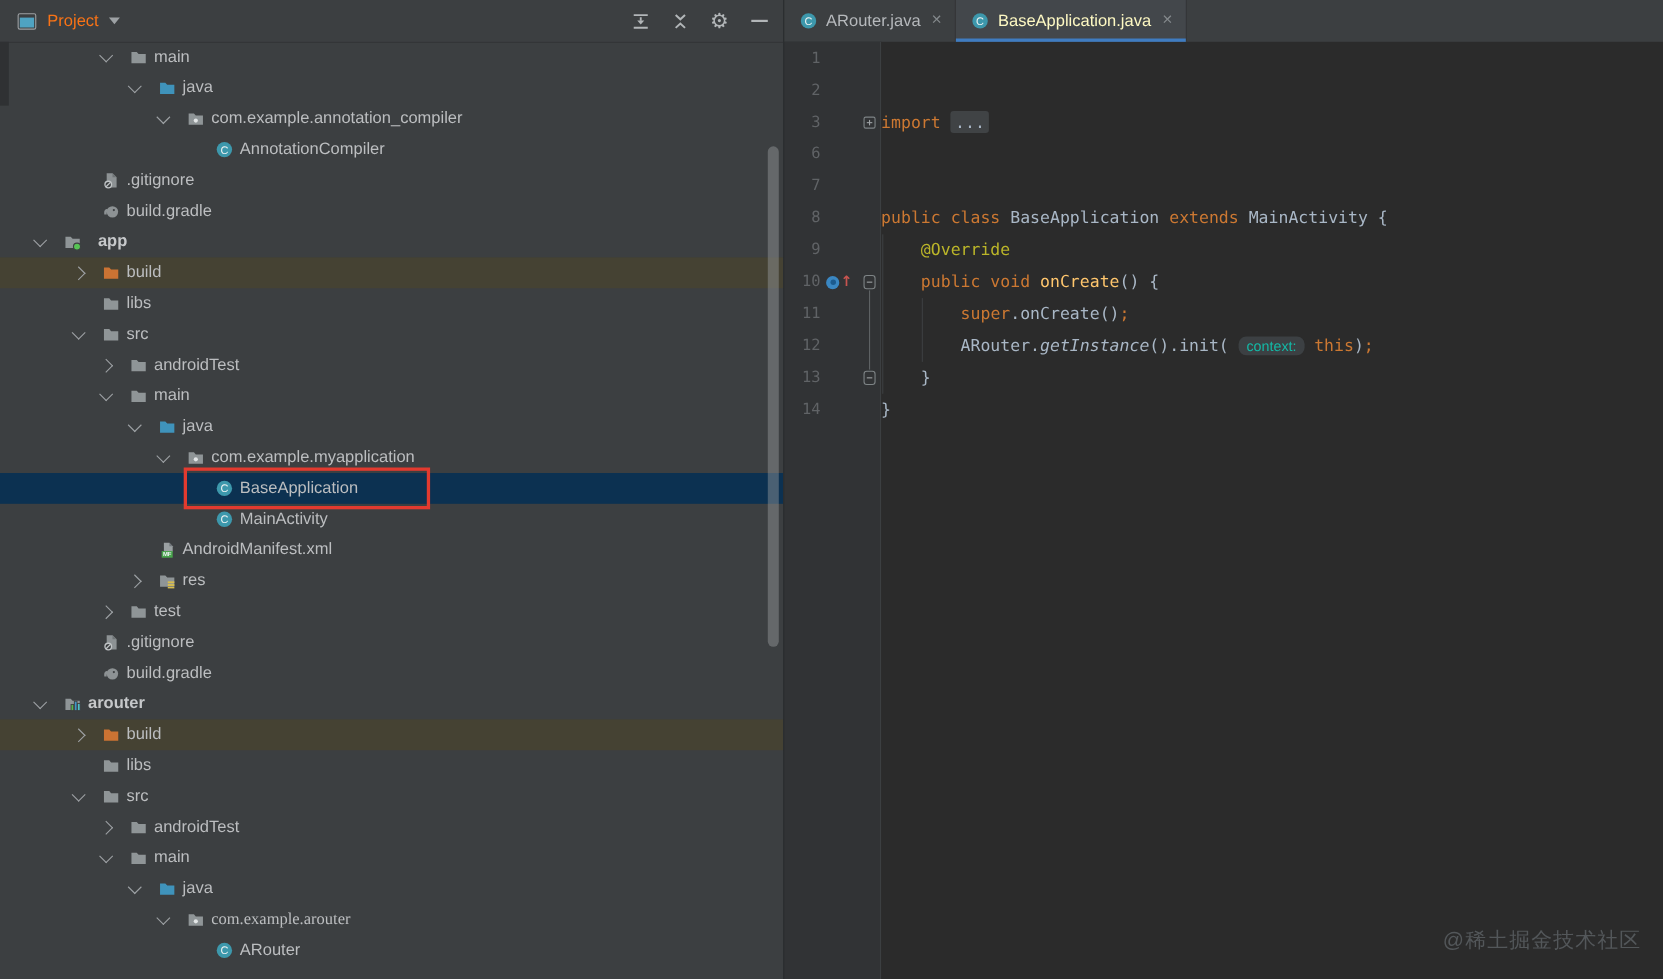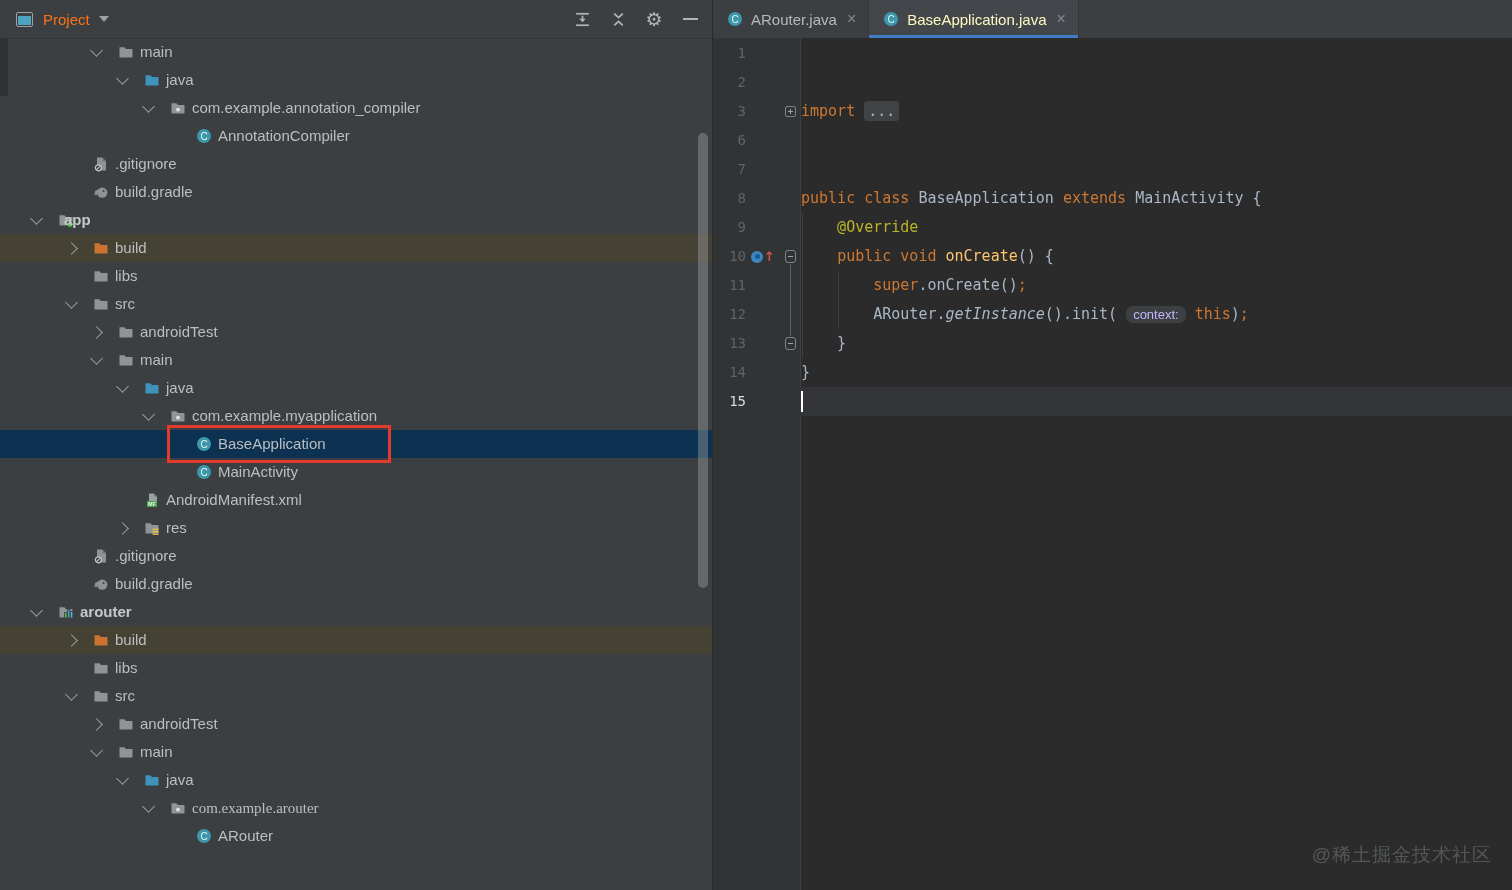--- a/index.html
+++ b/index.html
@@ -49,21 +49,21 @@
   .gfold{width:20px;flex:none;display:flex;align-items:center;justify-content:center;z-index:1;}
   .codecell{flex:1;position:relative;padding-left:1px;color:#a9b7c6;}
   .cline.cur .codecell{background:#323438;}
   .cline.cur .ln{color:#d8dadc;}
   .tok-kw{color:#cc7832;}
   .tok-d{color:#a9b7c6;}
   .tok-ann{color:#bbb529;}
   .tok-m{color:#ffc66d;}
   .tok-it{color:#a9b7c6;font-style:italic;}
   .tok-folded{background:#404345;border-radius:3px;padding:1px 4px;color:#a9b7c6;}
-  .tok-hint{background:#3c4043;border-radius:7px;padding:1px 7px;color:#c4b5fd;font-size:13px;font-family:"Liberation Sans",sans-serif;}
+  .tok-hint{background:#3c4043;border-radius:7px;padding:1px 7px;color:#14b8a6;font-size:13px;font-family:"Liberation Sans",sans-serif;}
   .caret{position:absolute;left:1px;top:4px;width:2px;height:21px;background:#ffffff;}
   .fold-mark{width:11px;height:13px;border:1px solid #7e8486;border-radius:3px;box-sizing:border-box;position:relative;background:transparent;}
   .fold-mark::after{content:"";position:absolute;left:2px;right:2px;top:5px;height:1.4px;background:#9da1a4;}
   .fold-plus{width:11px;height:11px;border:1px solid #7e8486;border-radius:2px;box-sizing:border-box;position:relative;}
   .fold-plus::after{content:"";position:absolute;left:2px;right:2px;top:4px;height:1.3px;background:#9da1a4;}
   .fold-plus::before{content:"";position:absolute;top:2px;bottom:2px;left:4px;width:1.3px;background:#9da1a4;}
   .ovr-icon{display:flex;align-items:center;}
   .ovr-circle{width:12px;height:12px;border-radius:50%;background:#3a87c2;position:relative;}
   .ovr-circle::after{content:"";position:absolute;left:3.5px;top:3.5px;width:5px;height:5px;border-radius:50%;background:#1c5b8e;}
   .ovr-arrow{color:#c75450;font-weight:bold;font-size:13px;margin-left:1px;font-family:"DejaVu Sans",sans-serif;}
@@ -155,21 +155,21 @@
               <circle cx="10.5" cy="7" r="1" fill="#3c3f41"></circle>
             </svg></span>
           <span class="tlabel" style="left: 115px;">build.gradle</span>
         </div>
         <div class="trow">
           <span class="chev down" style="left: 32px;"></span>
           <span class="ticon" style="left: 58px;"><svg viewBox="0 0 16 16" width="16" height="16">
               <path d="M1.5 3.2 h4.8 l1.7 1.9 h6.5 v8.4 h-13 z" fill="#8f9597"></path>
               <circle cx="12" cy="12.2" r="3.2" fill="#57c454" stroke="#3c3f41" stroke-width="1"></circle>
             </svg></span>
-          <span class="tlabel bold" style="left: 64px;">app</span>
+          <span class="tlabel bold" style="left: 89px;">app</span>
         </div>
         <div class="trow olive">
           <span class="chev right" style="left: 67px;"></span>
           <span class="ticon" style="left: 93px;"><svg viewBox="0 0 16 16" width="16" height="16">
               <path d="M1.5 3.2 h4.8 l1.7 1.9 h6.5 v8.4 h-13 z" fill="#cb7333"></path>
             </svg></span>
           <span class="tlabel" style="left: 115px;">build</span>
         </div>
         <div class="trow">
           <span class="ticon" style="left: 93px;"><svg viewBox="0 0 16 16" width="16" height="16">
@@ -240,20 +240,27 @@
           <span class="chev right" style="left: 118px;"></span>
           <span class="ticon" style="left: 144px;"><svg viewBox="0 0 16 16" width="16" height="16">
               <path d="M1.5 3.2 h4.8 l1.7 1.9 h6.5 v8.4 h-13 z" fill="#8f9597"></path>
               <g fill="#d8bd4e">
                 <rect x="8.5" y="8.5" width="6" height="1.7"></rect>
                 <rect x="8.5" y="11" width="6" height="1.7"></rect>
                 <rect x="8.5" y="13.5" width="6" height="1.4"></rect>
               </g>
             </svg></span>
           <span class="tlabel" style="left: 166px;">res</span>
+        </div>
+        <div class="trow">
+          <span class="chev right" style="left: 92px;"></span>
+          <span class="ticon" style="left: 118px;"><svg viewBox="0 0 16 16" width="16" height="16">
+              <path d="M1.5 3.2 h4.8 l1.7 1.9 h6.5 v8.4 h-13 z" fill="#8f9597"></path>
+            </svg></span>
+          <span class="tlabel" style="left: 140px;">test</span>
         </div>
         <div class="trow">
           <span class="ticon" style="left: 93px;"><svg viewBox="0 0 16 16" width="16" height="16">
               <path d="M4 1.5 h5.3 L13 5.2 v9.3 H4 z" fill="#8d9294"></path>
               <path d="M9.3 1.5 L13 5.2 h-3.7 z" fill="#6f7476"></path>
               <circle cx="5.4" cy="11.8" r="3" fill="#3c3f41" stroke="#c0c4c6" stroke-width="1.2"></circle>
               <line x1="3.4" y1="13.8" x2="7.4" y2="9.8" stroke="#c0c4c6" stroke-width="1.2"></line>
             </svg></span>
           <span class="tlabel" style="left: 115px;">.gitignore</span>
         </div>
@@ -369,18 +376,17 @@
         <div class="cline"><span class="ln">3</span><span class="gicon"></span><span class="gfold"><span class="fold-plus"></span></span><span class="codecell"><span class="tok-kw">import</span><span class="tok-d"> </span><span class="tok-folded">...</span></span></div>
         <div class="cline"><span class="ln">6</span><span class="gicon"></span><span class="gfold"></span><span class="codecell"></span></div>
         <div class="cline"><span class="ln">7</span><span class="gicon"></span><span class="gfold"></span><span class="codecell"></span></div>
         <div class="cline"><span class="ln">8</span><span class="gicon"></span><span class="gfold"></span><span class="codecell"><span class="tok-kw">public class</span><span class="tok-d"> BaseApplication </span><span class="tok-kw">extends</span><span class="tok-d"> MainActivity {</span></span></div>
         <div class="cline"><span class="ln">9</span><span class="gicon"></span><span class="gfold"></span><span class="codecell"><span class="tok-ann">    @Override</span></span></div>
         <div class="cline"><span class="ln">10</span><span class="gicon"><span class="ovr-icon"><span class="ovr-circle"></span><span class="ovr-arrow">↑</span></span></span><span class="gfold"><span class="fold-mark"></span></span><span class="codecell"><span class="tok-d">    </span><span class="tok-kw">public void</span><span class="tok-d"> </span><span class="tok-m">onCreate</span><span class="tok-d">() {</span></span></div>
         <div class="cline"><span class="ln">11</span><span class="gicon"></span><span class="gfold"></span><span class="codecell"><span class="tok-d">        </span><span class="tok-kw">super</span><span class="tok-d">.onCreate()</span><span class="tok-kw">;</span></span></div>
         <div class="cline"><span class="ln">12</span><span class="gicon"></span><span class="gfold"></span><span class="codecell"><span class="tok-d">        ARouter.</span><span class="tok-it">getInstance</span><span class="tok-d">().init( </span><span class="tok-hint">context:</span><span class="tok-d"> </span><span class="tok-kw">this</span><span class="tok-d">)</span><span class="tok-kw">;</span></span></div>
         <div class="cline"><span class="ln">13</span><span class="gicon"></span><span class="gfold"><span class="fold-mark"></span></span><span class="codecell"><span class="tok-d">    }</span></span></div>
         <div class="cline"><span class="ln">14</span><span class="gicon"></span><span class="gfold"></span><span class="codecell"><span class="tok-d">}</span></span></div>
-        <div class="cline cur"><span class="ln">15</span><span class="gicon"></span><span class="gfold"></span><span class="codecell"><span class="caret"></span></span></div>
       </div>
     <div class="watermark">@稀土掘金技术社区</div>
   </div>
 
 </div>
 
 </body></html>

